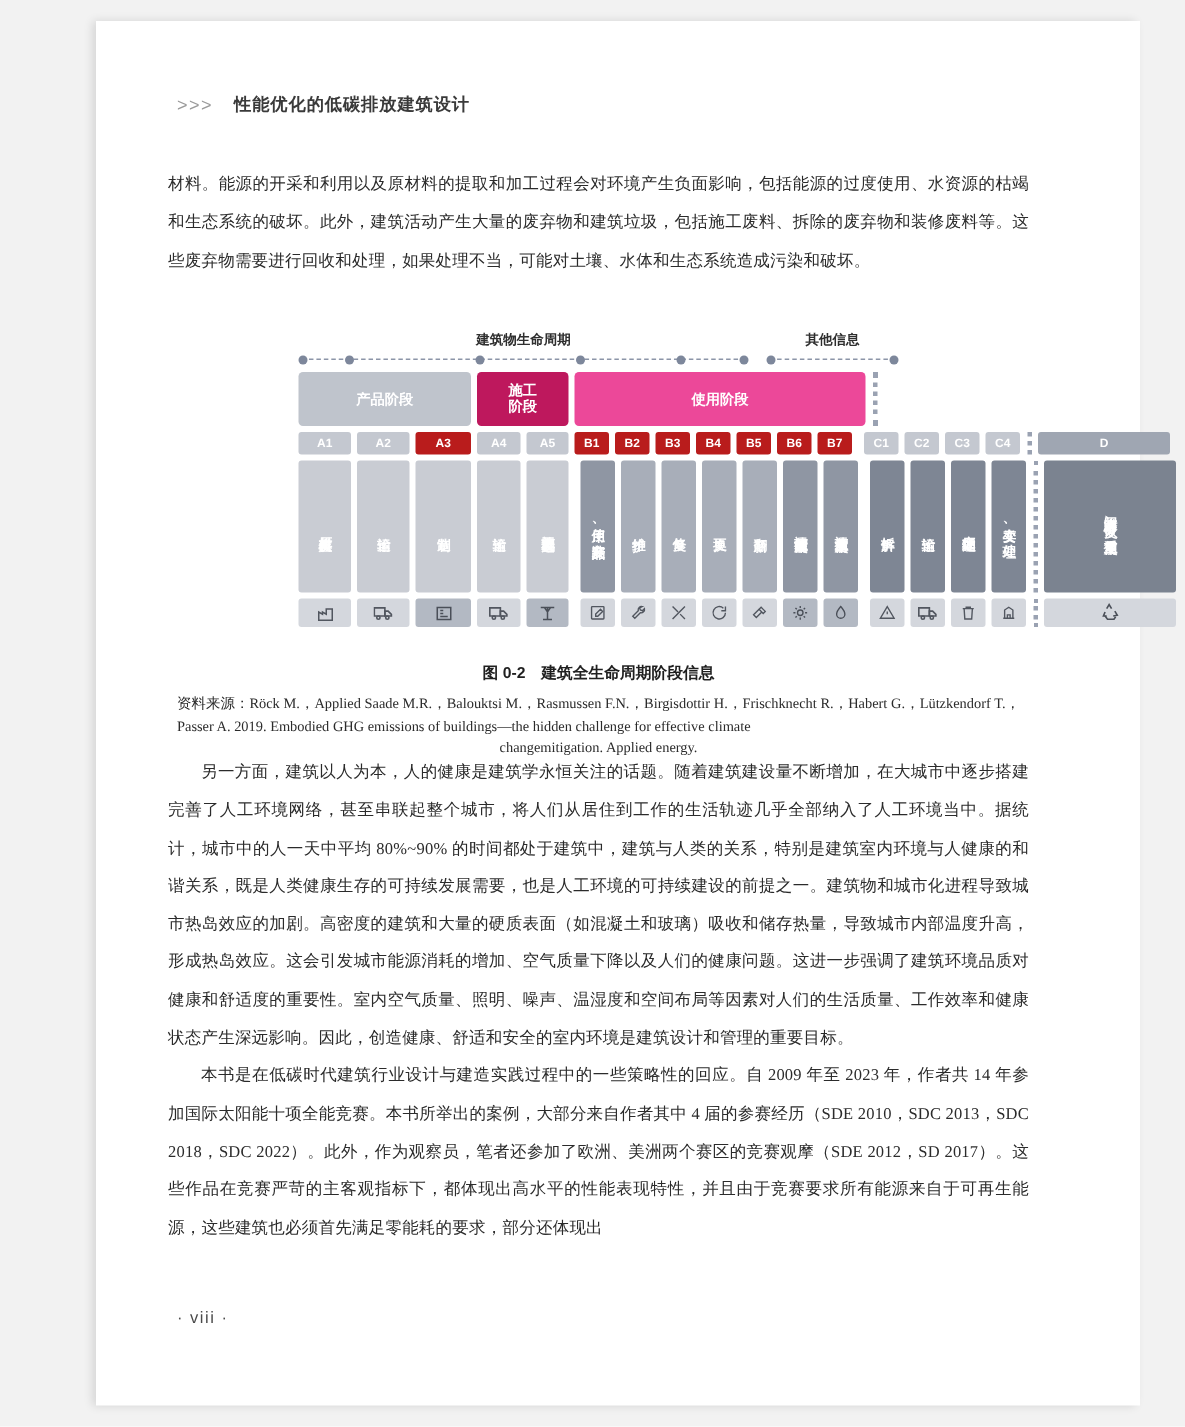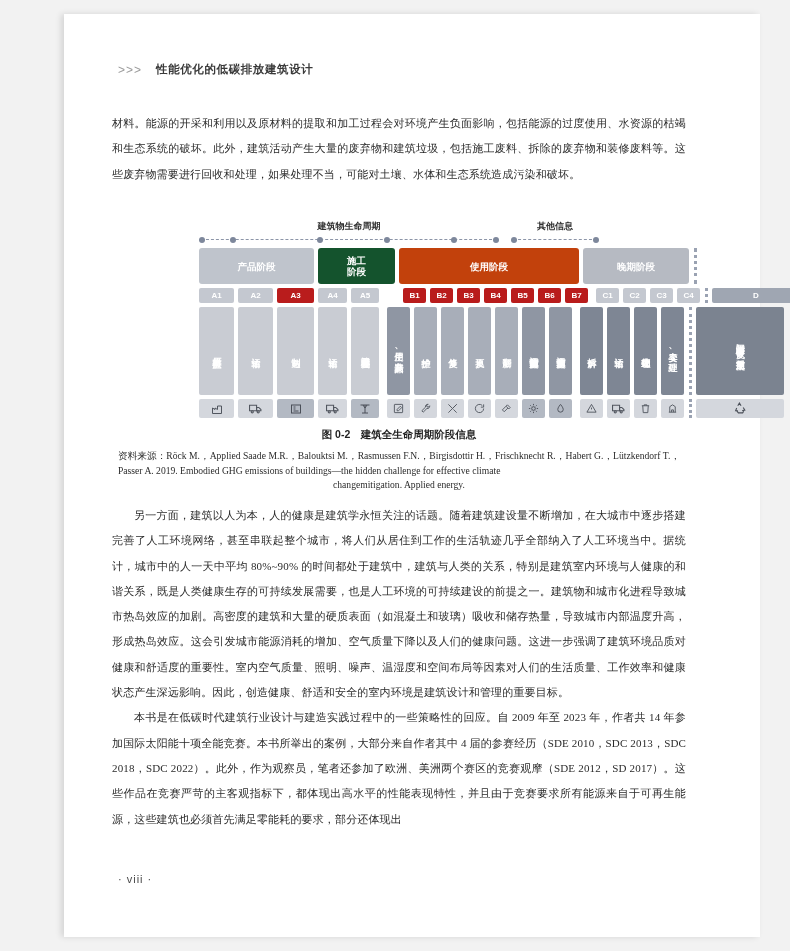--- a/index.html
+++ b/index.html
@@ -76,22 +76,22 @@
     display:block;width:0;border-left:3px dotted #9aa2b2;margin:0 auto;
   }
   
   .phases{display:flex;height:36px;gap:4px;}
   .phase{
     border-radius:3px;display:flex;align-items:center;justify-content:center;
     font-size:9.5px;font-weight:bold;color:#ffffff;text-align:center;
     line-height:11px;padding:0 2px;box-sizing:border-box;
   }
   .p-prod{background:#bfc4cc;width:115px;}
-  .p-cons{background:#14532d;width:77px;}
-  .p-use{background:#c2410c;width:180px;}
+  .p-cons{background:#be185d;width:61px;}
+  .p-use{background:#ec4899;width:194px;}
   .p-end{background:#b6bac2;width:106px;}
   .p-ben{background:#a9afba;width:88px;}
   
   .codes{display:flex;gap:4px;height:15px;}
   .code{
     border-radius:2px;display:flex;align-items:center;justify-content:center;
     font-size:8px;font-weight:bold;color:#ffffff;box-sizing:border-box;
   }
   .code.lt{background:#c4c8d0;}
   .code.dk{background:#b91c1c;}
@@ -118,21 +118,21 @@
   .icons{display:flex;gap:4px;height:19px;}
   .ic{
     border-radius:2px;display:flex;align-items:center;justify-content:center;
     box-sizing:border-box;
   }
   .ic.lt{background:#d4d7dd;}
   .ic.dk{background:#b3b9c3;}
   .ic.wide{background:#d4d7dd;width:88px;}
   .ic svg{display:block;}
   .fig-cap{
-    margin-top:10px;text-align:center;
+    margin-top:24px;text-align:center;
     font-family:"Liberation Sans","DejaVu Sans",sans-serif;
     font-size:10.5px;color:#1f1f1f;font-weight:bold;
   }
   .fig-src{
     margin-top:7px;font-size:9.6px;color:#2b2b2b;line-height:14.5px;
     text-align:justify;padding:0 6px;
   }
   .fig-src .last{display:block;text-align:center;}
   
   .folio{
@@ -180,35 +180,34 @@
           <div class="dot" style="left:0"></div>
           <div class="dot" style="right:0"></div>
         </div>
       </div>
 
       <div class="dg-row" style="margin-top:3px;">
         <div class="phases">
           <div class="phase p-prod">产品阶段</div>
           <div class="phase p-cons">施工<br>阶段</div>
           <div class="phase p-use">使用阶段</div>
-          <div class="phase p-end">晚期阶段</div>
         </div>
         <div class="sep">
             <i></i>
           </div>
       </div>
 
       <div class="dg-row" style="margin-top:4px;">
         <div class="codes">
           <div class="code lt" style="width:35px">A1</div>
           <div class="code lt" style="width:35px">A2</div>
           <div class="code dk" style="width:37px">A3</div>
           <div class="code lt" style="width:29px">A4</div>
           <div class="code lt" style="width:28px">A5</div>
-          <div class="code dk" style="width:23px;margin-left:20px">B1</div>
+          <div class="code dk" style="width:23px;margin-left:0">B1</div>
           <div class="code dk" style="width:23px">B2</div>
           <div class="code dk" style="width:23px">B3</div>
           <div class="code dk" style="width:23px">B4</div>
           <div class="code dk" style="width:23px">B5</div>
           <div class="code dk" style="width:23px">B6</div>
           <div class="code dk" style="width:23px">B7</div>
           <div class="code lt" style="width:23px;margin-left:4px">C1</div>
           <div class="code lt" style="width:23px">C2</div>
           <div class="code lt" style="width:23px">C3</div>
           <div class="code lt" style="width:23px">C4</div>

